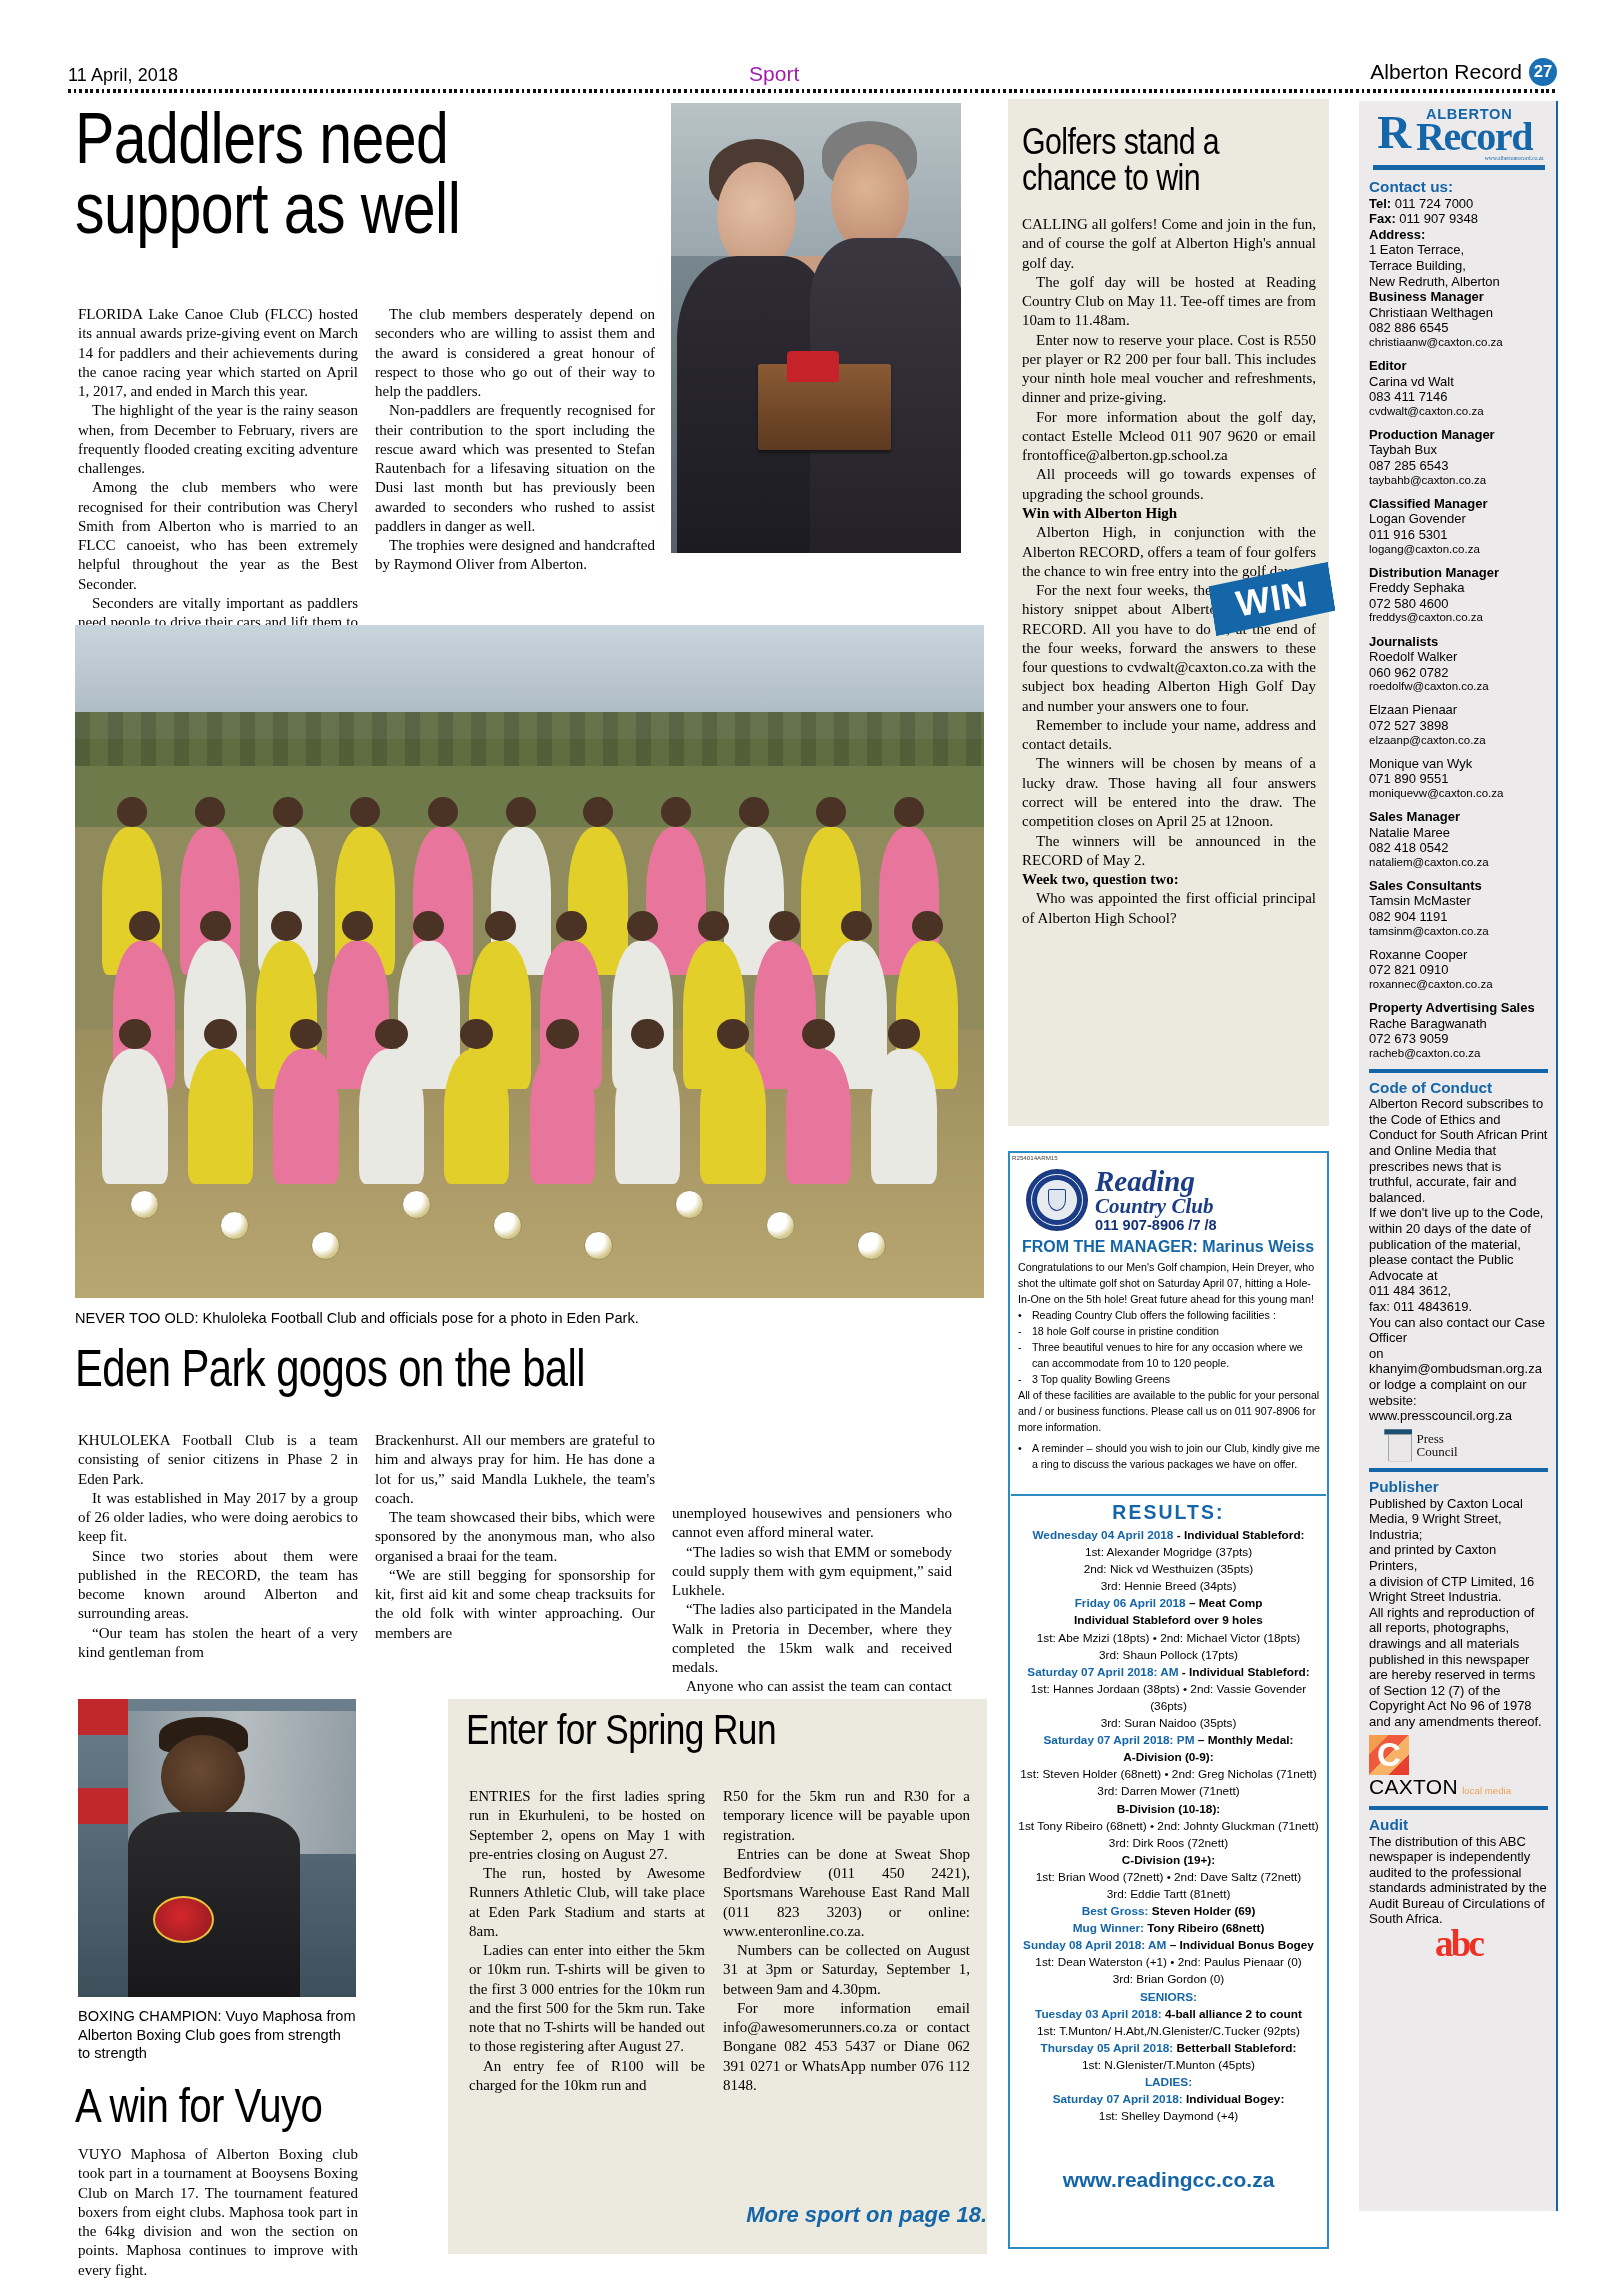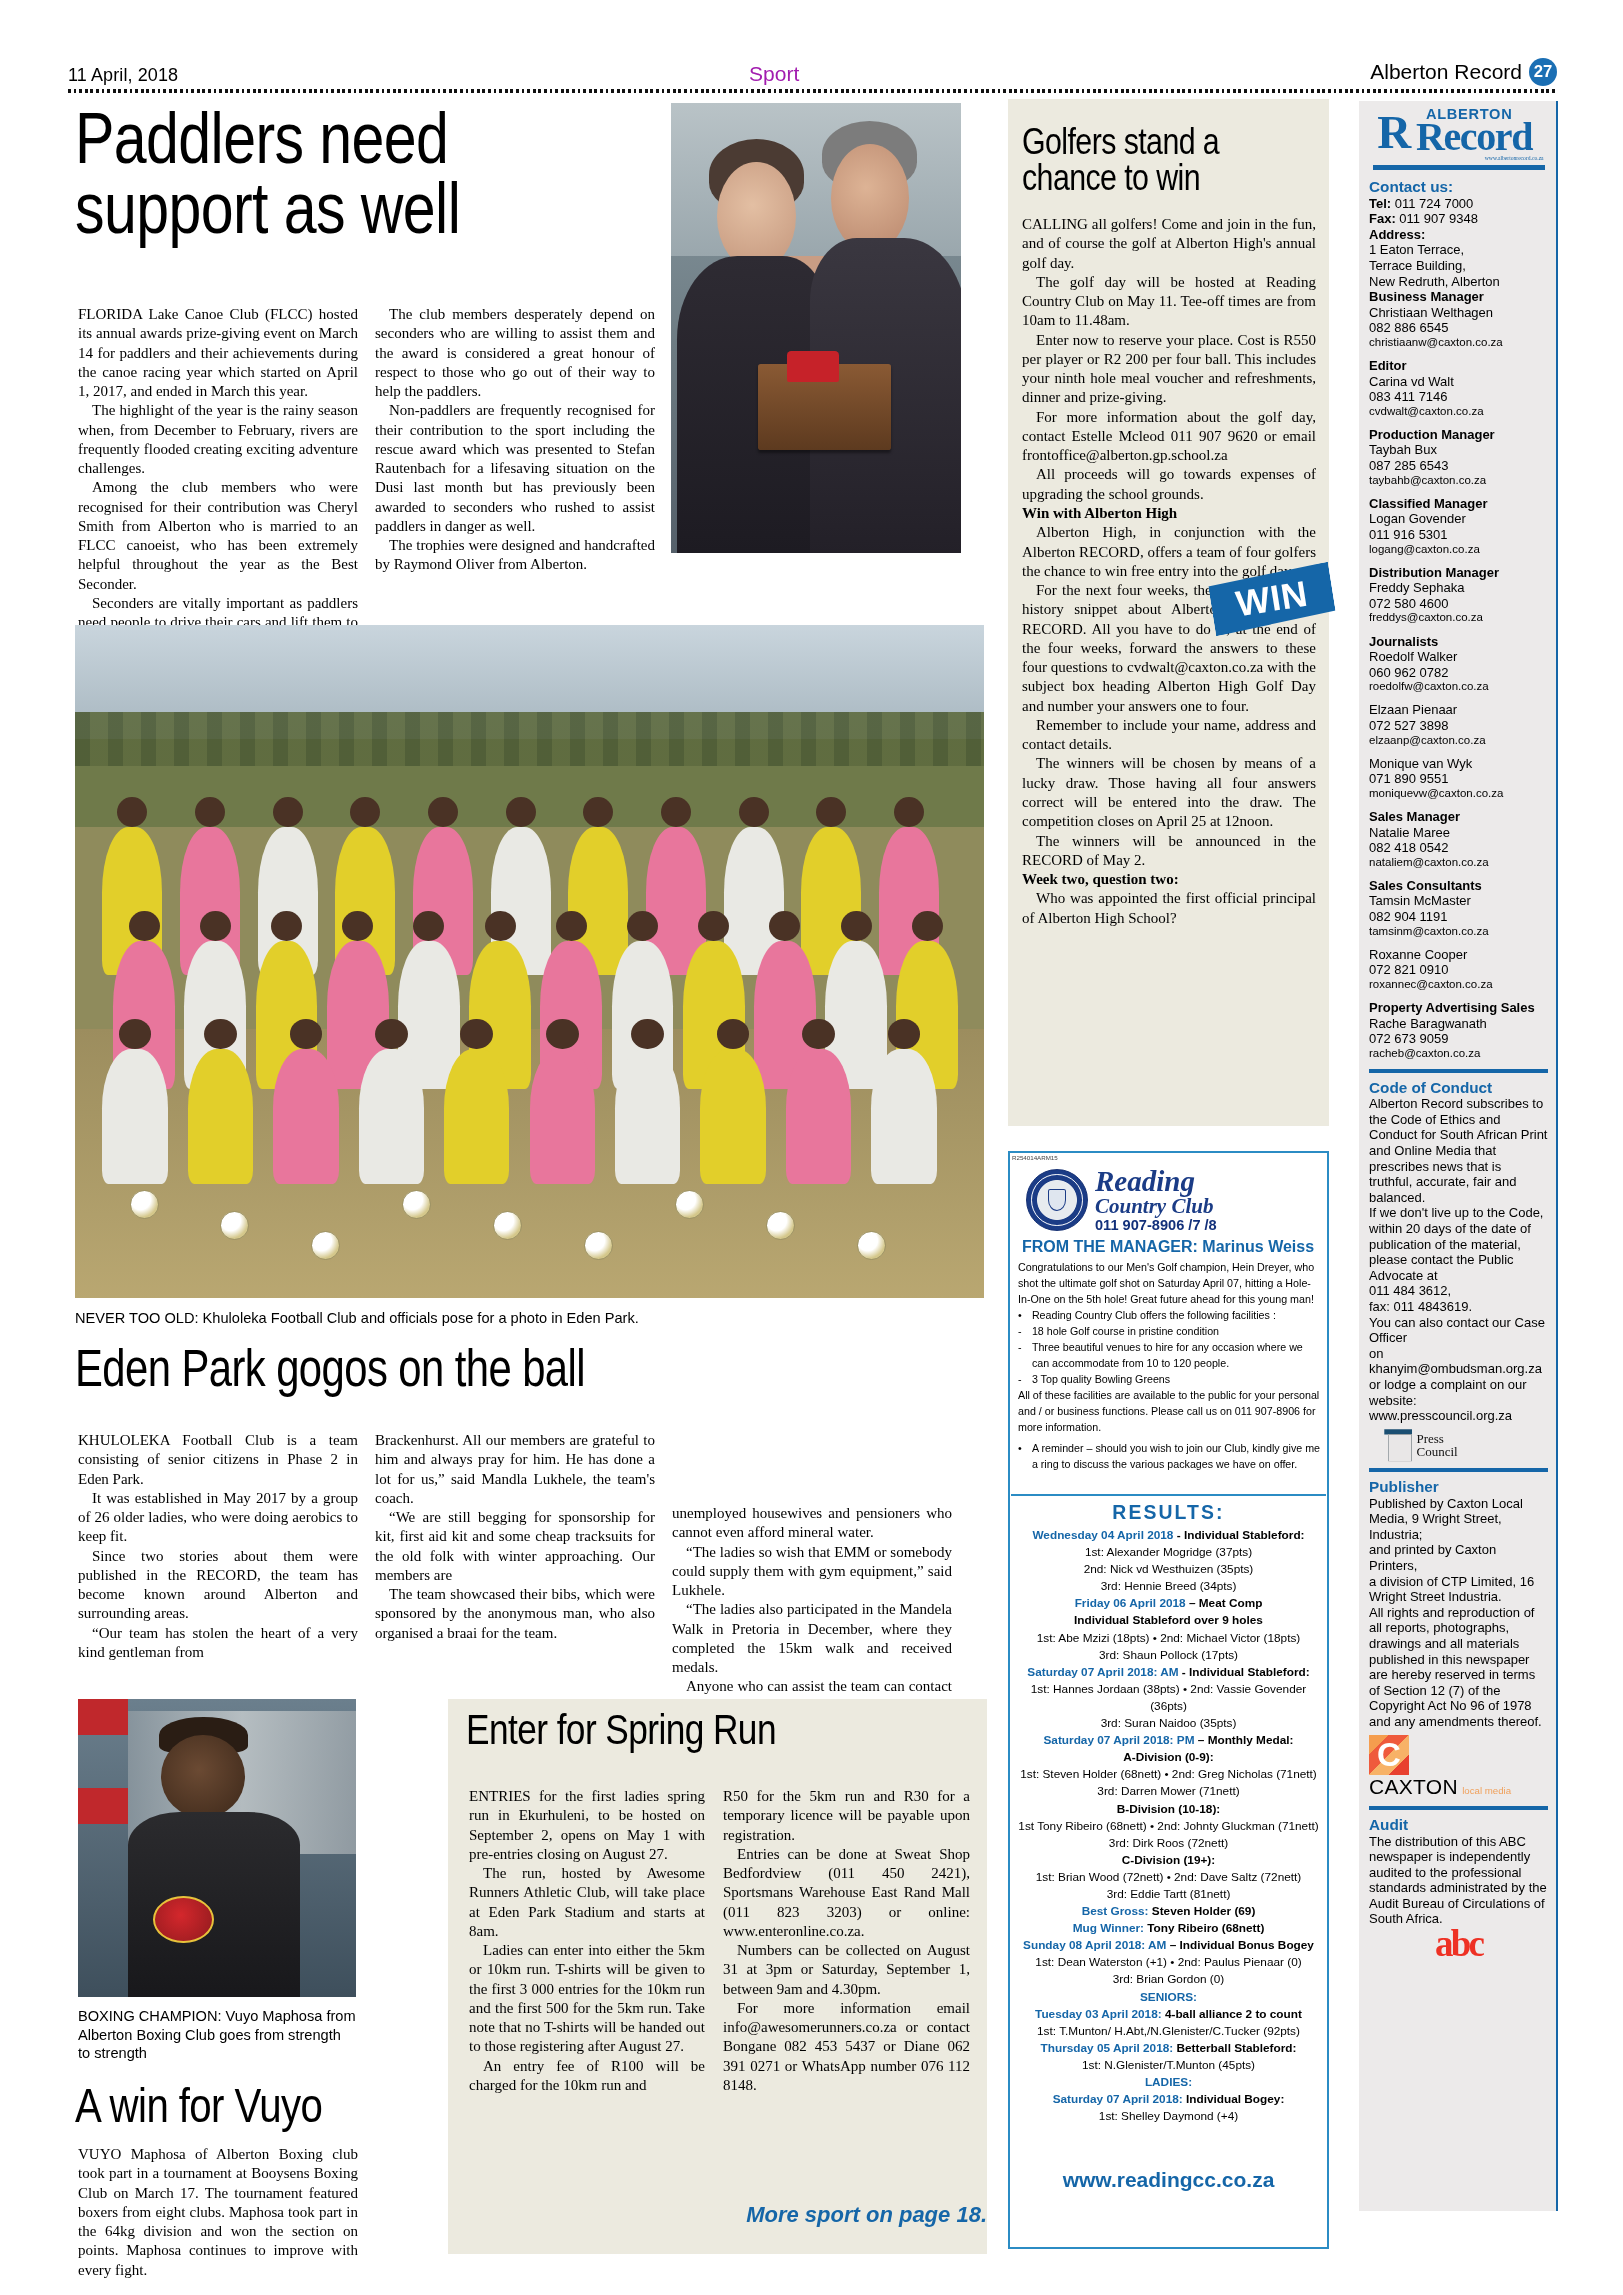--- a/index.html
+++ b/index.html
@@ -372,22 +372,22 @@
 
   <div class="hl" id="a3-head">Eden Park gogos on the ball</div>
   <div class="body-col" id="a3-c1">
       <p class="first">KHULOLEKA Football Club is a team consisting of senior citizens in Phase 2 in Eden Park.</p>
       <p>It was established in May 2017 by a group of 26 older ladies, who were doing aerobics to keep fit.</p>
       <p>Since two stories about them were published in the RECORD, the team has become known around Alberton and surrounding areas.</p>
       <p>“Our team has stolen the heart of a very kind gentleman from</p>
     </div>
   <div class="body-col" id="a3-c2">
       <p class="first">Brackenhurst. All our members are grateful to him and always pray for him. He has done a lot for us,” said Mandla Lukhele, the team's coach.</p>
+      <p>The team showcased their bibs, which were sponsored by the anonymous man, who also organised a braai for the team.</p>
       <p>“We are still begging for sponsorship for kit, first aid kit and some cheap tracksuits for the old folk with winter approaching. Our members are</p>
-      <p>The team showcased their bibs, which were sponsored by the anonymous man, who also organised a braai for the team.</p>
     </div>
   <div class="body-col" id="a3-c3">
       <p class="first">unemployed housewives and pensioners who cannot even afford mineral water.</p>
       <p>“The ladies so wish that EMM or somebody could supply them with gym equipment,” said Lukhele.</p>
       <p>“The ladies also participated in the Mandela Walk in Pretoria in December, where they completed the 15km walk and received medals.</p>
       <p>Anyone who can assist the team can contact Ann Lalaza on 072 862 5119 or Julie on 071 785 5653.</p>
     </div>
 
   <div class="photo" id="box-photo">
     <div class="bgpeople"></div>

